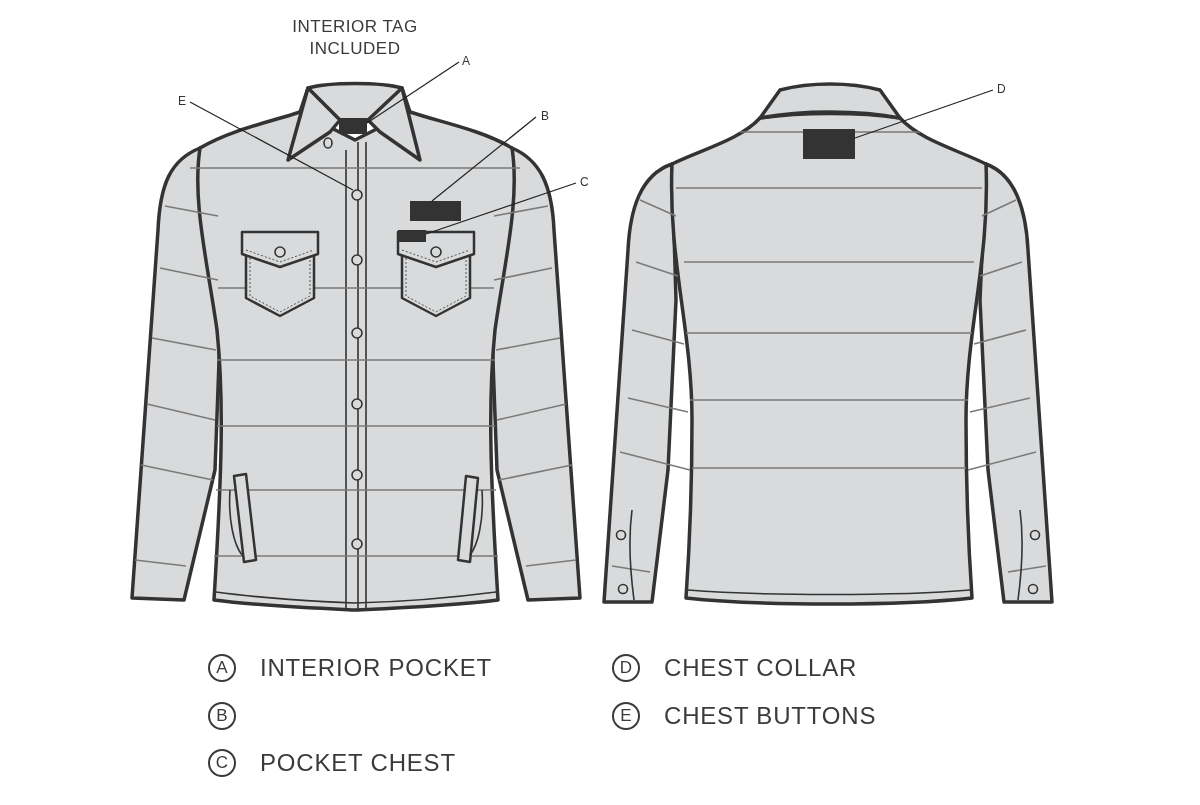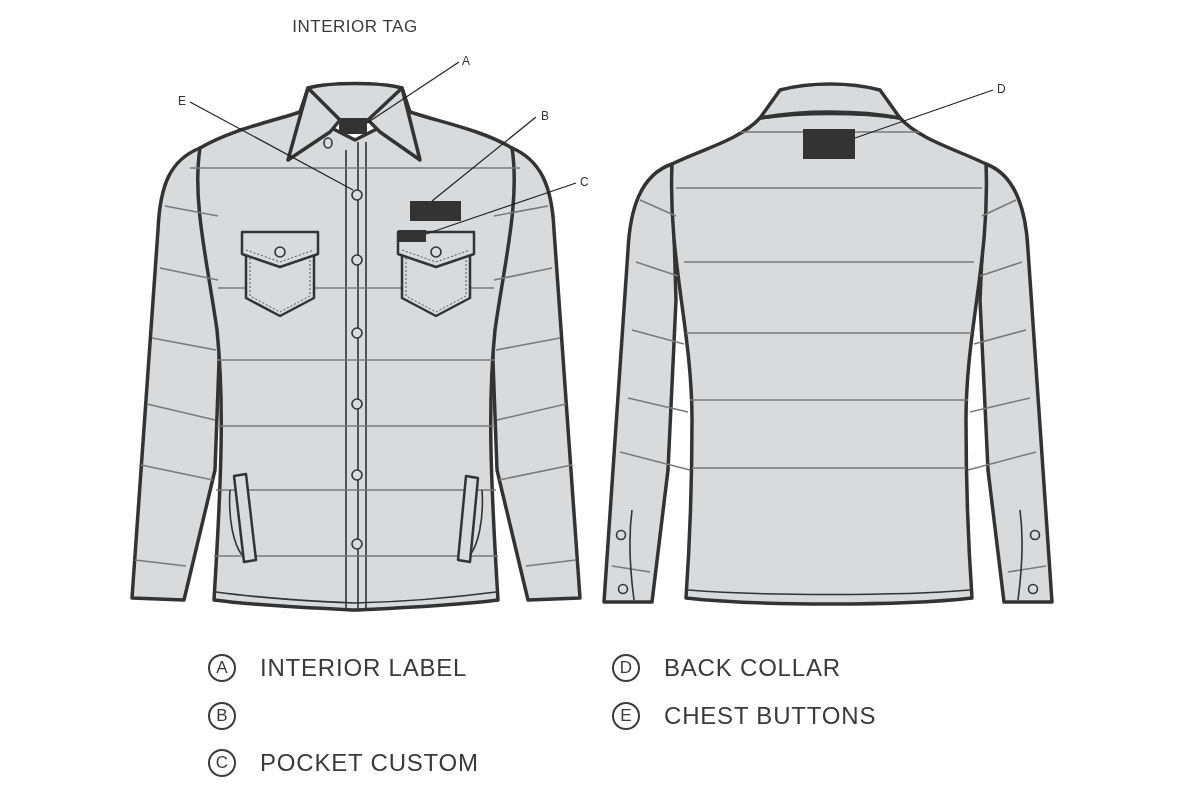--- a/index.html
+++ b/index.html
@@ -17,20 +17,21 @@
            font-size: 17px; color: #3a3a3a; margin-right: 24px; }
   .legend-label { font-size: 24px; letter-spacing: 0.8px; color: #3a3a3a; }
 </style>
 </head>
 <body>
 
 <div class="stage">
 
   <div class="header-note">
     <div>INTERIOR TAG</div>
+    <div>INCLUDED</div>
   </div>
 
   <svg class="drawing" width="1200" height="640" viewBox="0 0 1200 640">
     <defs>
       <style>
         .fill { fill: #d9dadb; stroke: #333; stroke-width: 3.5; stroke-linejoin: round; }
         .thin { fill: none; stroke: #333; stroke-width: 1.6; }
         .quilt { fill: none; stroke: #7a7a7a; stroke-width: 1.6; }
         .stitch { fill: none; stroke: #555; stroke-width: 1; stroke-dasharray: 2 2; }
         .btn { fill: #d9dadb; stroke: #333; stroke-width: 1.6; }
@@ -117,31 +118,31 @@
 
   <div class="callout-letter" style="left:462px; top:54px;">A</div>
   <div class="callout-letter" style="left:541px; top:109px;">B</div>
   <div class="callout-letter" style="left:580px; top:175px;">C</div>
   <div class="callout-letter" style="left:997px; top:82px;">D</div>
   <div class="callout-letter" style="left:178px; top:94px;">E</div>
 
   <div class="legend">
     <div class="legend-item" style="left:0; top:0;">
       <div class="badge">A</div>
-      <div class="legend-label">INTERIOR LABEL</div>
+      <div class="legend-label">INTERIOR POCKET</div>
     </div>
     <div class="legend-item" style="left:0; top:48px;">
       <div class="badge">B</div>
     </div>
     <div class="legend-item" style="left:0; top:95px;">
       <div class="badge">C</div>
-      <div class="legend-label">POCKET CUSTOM</div>
+      <div class="legend-label">POCKET CHEST</div>
     </div>
     <div class="legend-item" style="left:404px; top:0;">
       <div class="badge">D</div>
-      <div class="legend-label">BACK COLLAR</div>
+      <div class="legend-label">CHEST COLLAR</div>
     </div>
     <div class="legend-item" style="left:404px; top:48px;">
       <div class="badge">E</div>
       <div class="legend-label">CHEST BUTTONS</div>
     </div>
   </div>
 </div>
 
 </body></html>

